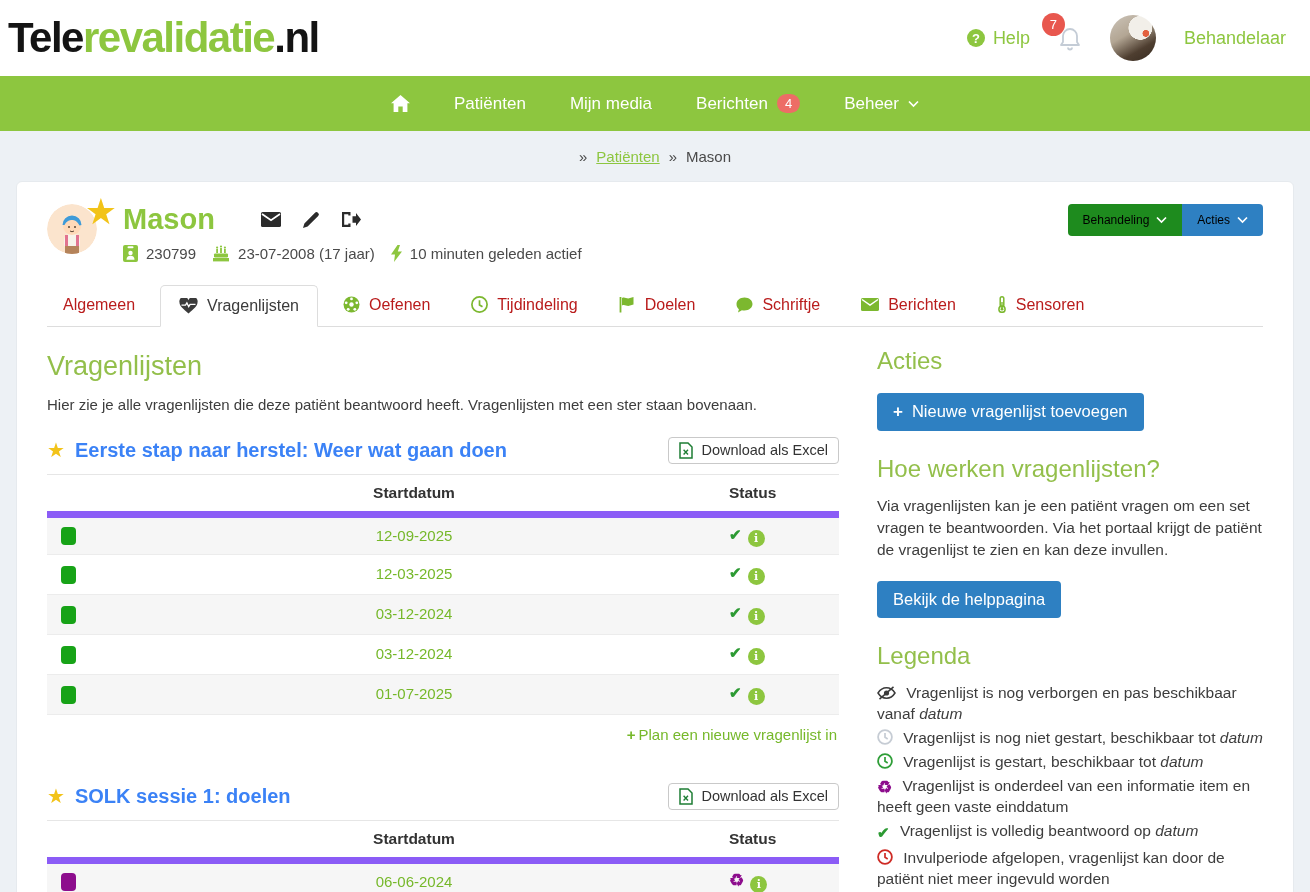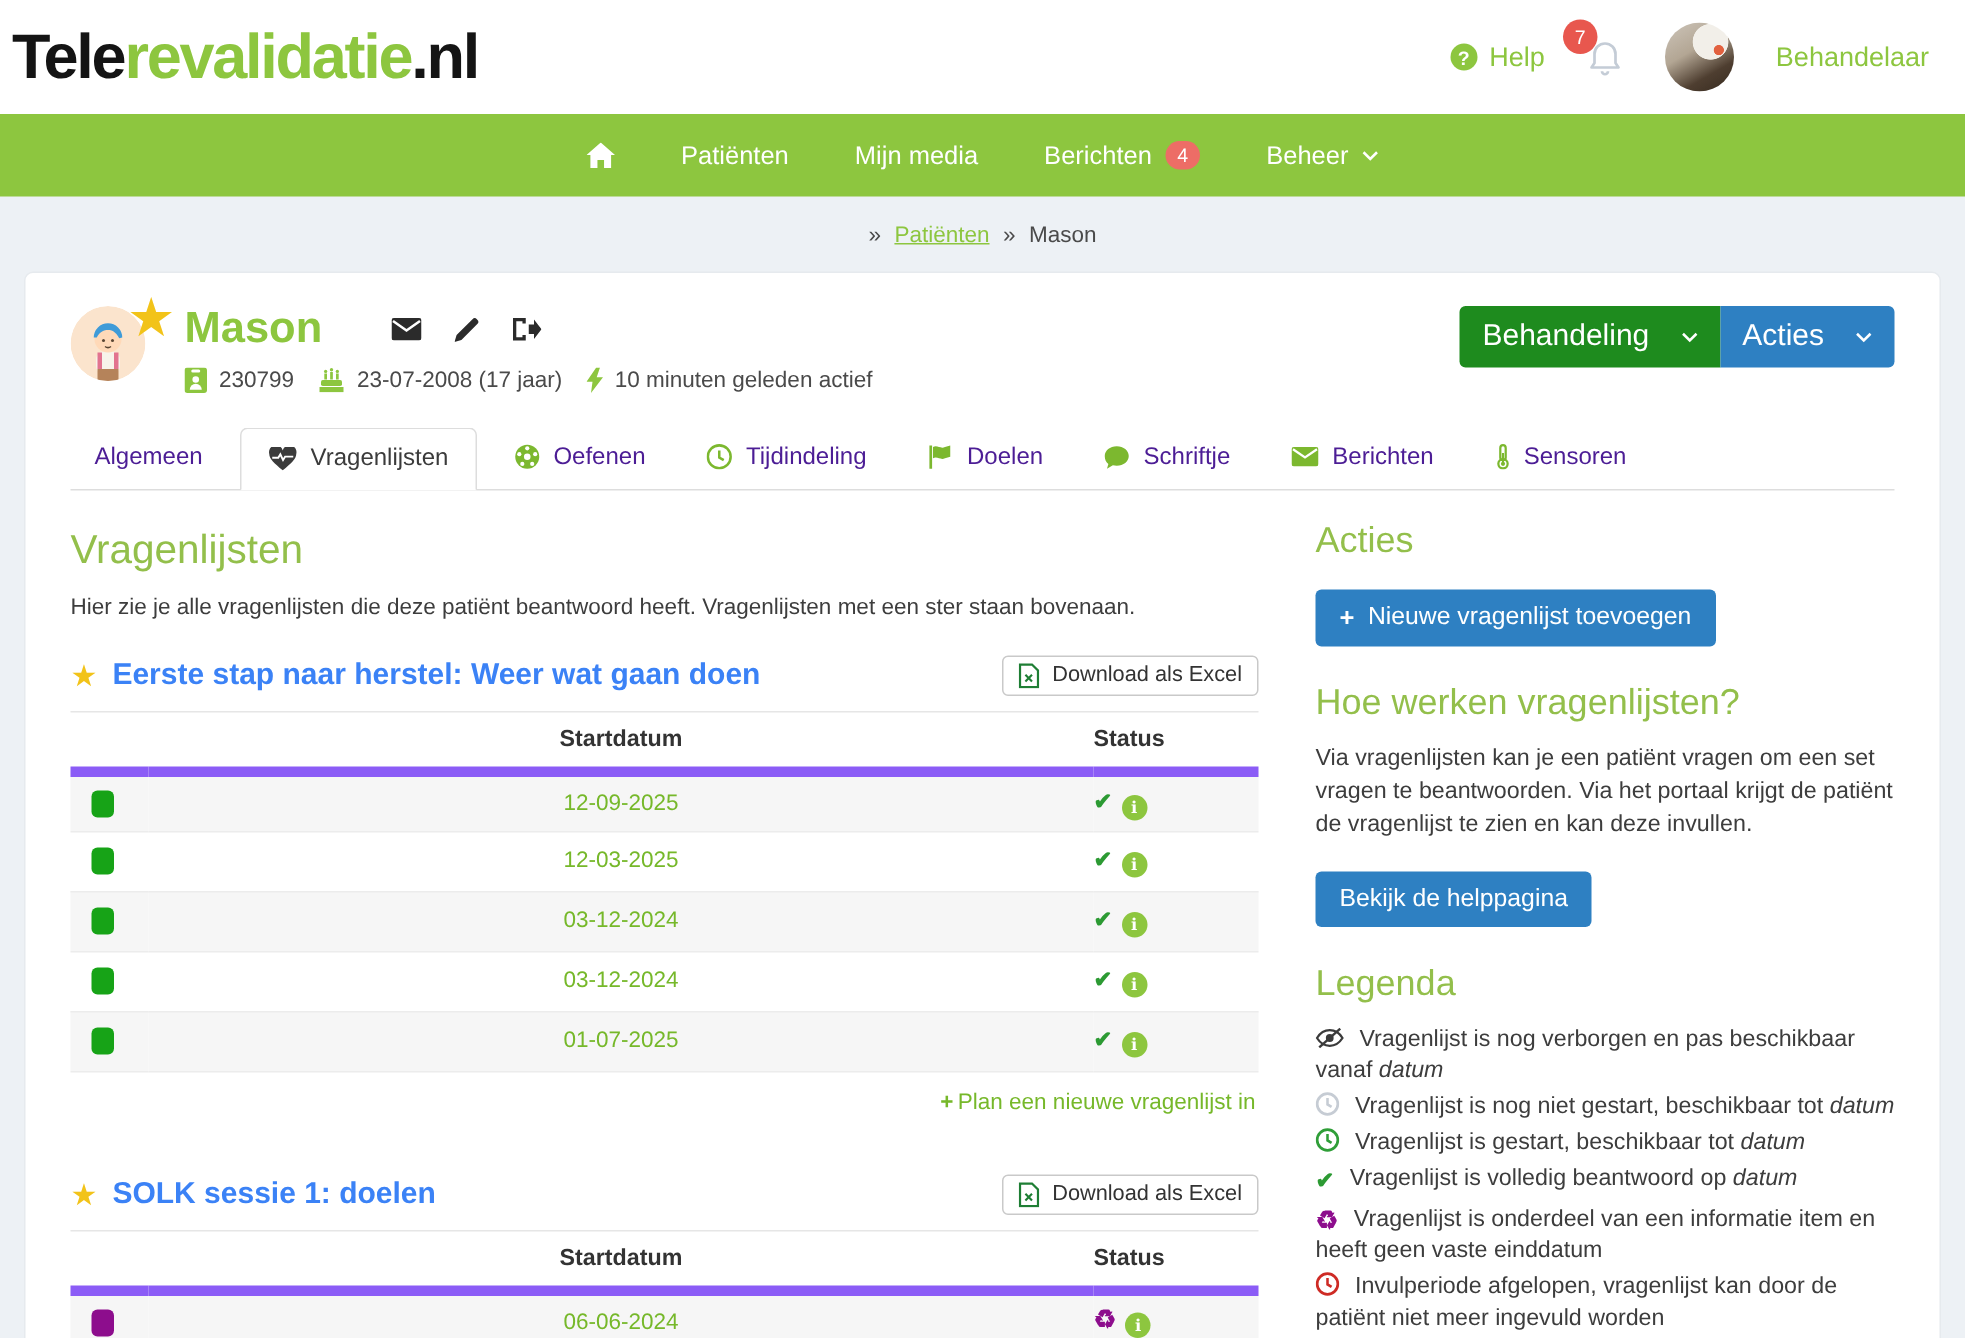--- a/index.html
+++ b/index.html
@@ -41,27 +41,27 @@
   .p-avatar { width:50px; height:50px; border-radius:50%; overflow:hidden; }
   .p-star { position:absolute; top:-10px; right:-18px; color:#f2c319; font-size:36px; line-height:1; }
   .p-info { margin-left:24px; }
   .p-name-row { display:flex; align-items:center; }
   .p-name { color:#8dc63f; font-size:29px; font-weight:bold; margin-right:46px; line-height:1.1; }
   .p-icons { display:flex; align-items:center; gap:22px; }
   .p-icons a { line-height:0; }
   .p-meta { display:flex; align-items:center; gap:16px; margin-top:9px; font-size:15px; color:#4a4a4a; }
   .meta-item { display:flex; align-items:center; gap:8px; }
   .btn-group { margin-left:auto; display:flex; }
-  .hbtn { border:none; color:#ffffff; font-size:20px; padding:9px 15px; display:flex; align-items:center; gap:21px; }
+  .hbtn { border:none; color:#000000; font-size:12px; padding:9px 15px; display:flex; align-items:center; gap:7px; }
   .btn-treat { background:#1e8b1e; border-radius:4px 0 0 4px; }
   .btn-act { background:#2e80c2; border-radius:0 4px 4px 0; }
 
   
   .tabs { display:flex; align-items:flex-end; margin-top:22px; border-bottom:1px solid #ddd; }
-  .tab { display:flex; align-items:center; gap:9px; color:#4c1d95; font-size:16px; padding:11px 15px; margin-right:9px; text-decoration:none; border:1px solid transparent; }
+  .tab { display:flex; align-items:center; gap:9px; color:#b91c1c; font-size:16px; padding:11px 15px; margin-right:9px; text-decoration:none; border:1px solid transparent; }
   .tab.active { background:#fff; border:1px solid #ddd; border-bottom:1px solid #fff; border-radius:5px 5px 0 0; color:#3b3b3b; margin-bottom:-1px; padding:11px 18px; }
 
   
   .content { display:flex; padding-top:16px; }
   .left-col { width:792px; flex:none; }
   .sidebar { flex:1; margin-left:38px; }
 
   h2 { color:#93bf4b; font-weight:normal; }
   .h2-main { font-size:27px; margin:8px 0 14px; }
   .side-h2 { font-size:24px; margin:4px 0 12px; }
@@ -426,26 +426,26 @@
           <span>Vragenlijst is nog niet gestart, beschikbaar tot</span> <em>datum</em>
         </div>
         <div class="legend-item">
           <svg width="16" height="16" viewBox="0 0 16 16">
               <circle cx="8" cy="8" r="6.9" fill="none" stroke="#2f9e38" stroke-width="1.8"></circle>
               <path d="M8 4 v4.3 l2.7 1.6" stroke="#2f9e38" stroke-width="1.7" fill="none"></path>
             </svg>
           <span>Vragenlijst is gestart, beschikbaar tot</span> <em>datum</em>
         </div>
         <div class="legend-item">
+          <span class="recycle">♻</span>
+          <span>Vragenlijst is onderdeel van een informatie item en heeft geen vaste einddatum</span><em></em>
+        </div>
+        <div class="legend-item">
           <span class="check">✔</span>
           <span>Vragenlijst is volledig beantwoord op</span> <em>datum</em>
-        </div>
-        <div class="legend-item">
-          <span class="recycle">♻</span>
-          <span>Vragenlijst is onderdeel van een informatie item en heeft geen vaste einddatum</span><em></em>
         </div>
         <div class="legend-item">
           <svg width="16" height="16" viewBox="0 0 16 16">
               <circle cx="8" cy="8" r="6.9" fill="none" stroke="#ce2b25" stroke-width="1.8"></circle>
               <path d="M8 4 v4.3 l2.7 1.6" stroke="#ce2b25" stroke-width="1.7" fill="none"></path>
             </svg>
           <span>Invulperiode afgelopen, vragenlijst kan door de patiënt niet meer ingevuld worden</span><em></em>
         </div>
         <div class="legend-item">
           <span class="info-badge">i</span>

